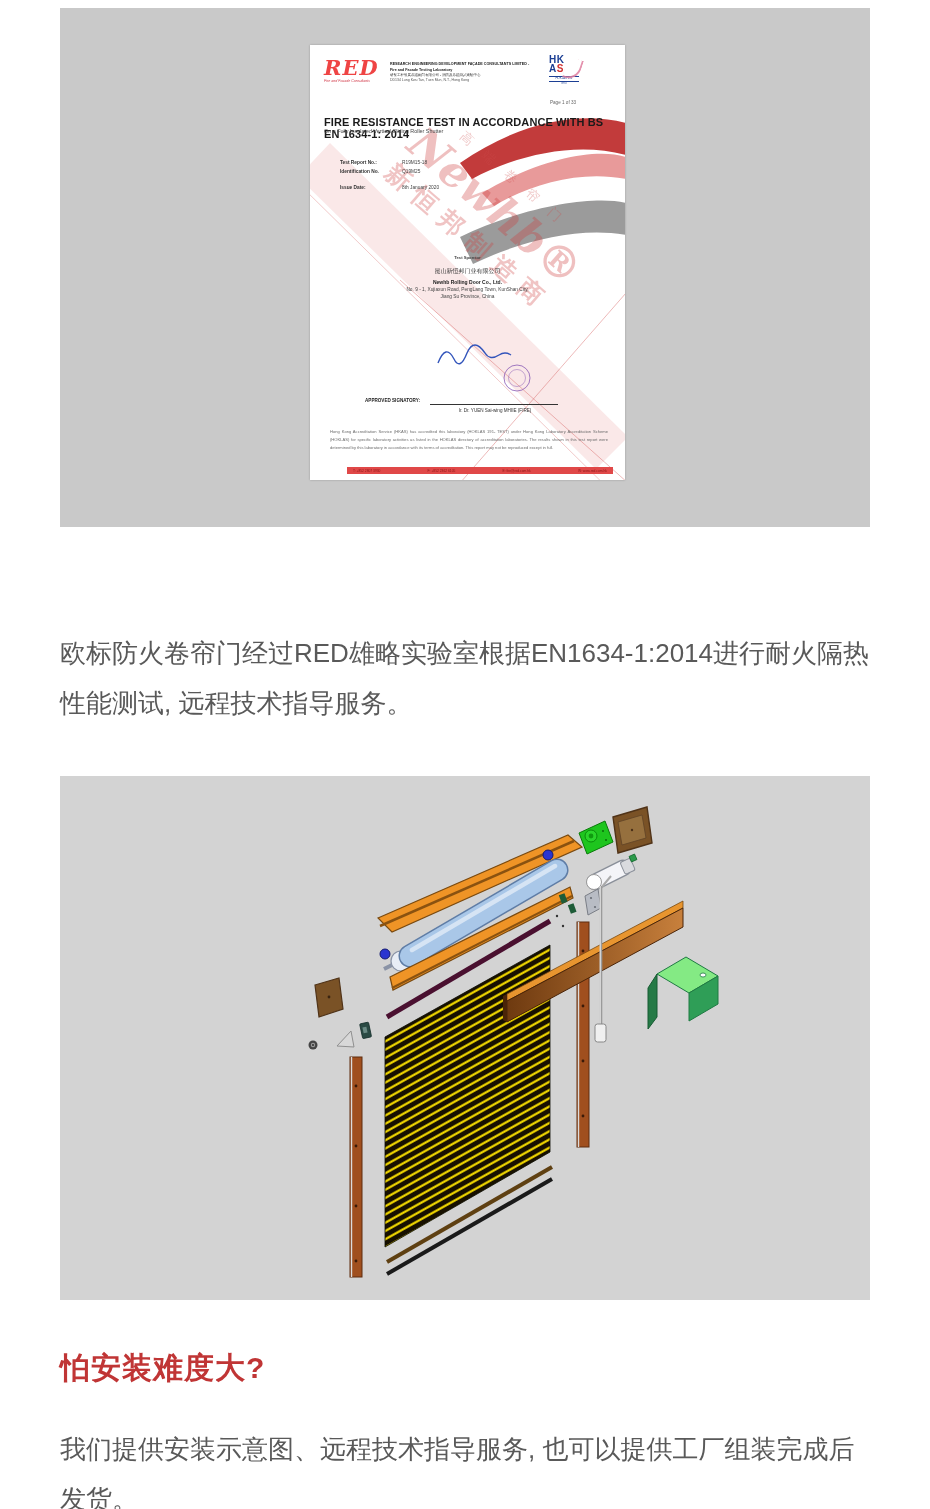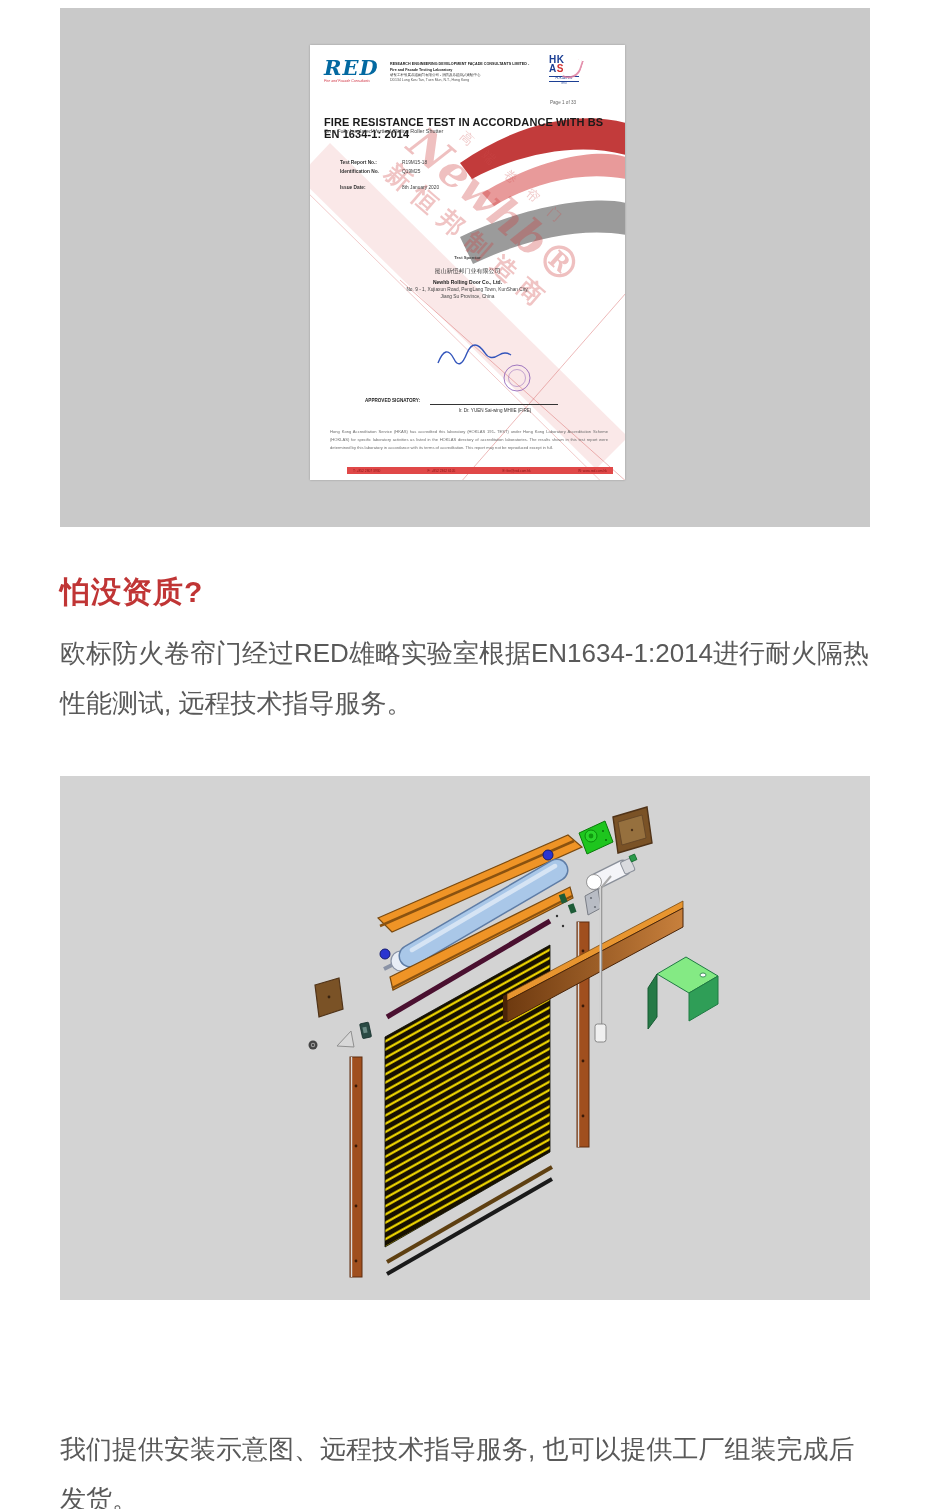--- a/index.html
+++ b/index.html
@@ -16,21 +16,21 @@
   #heading-2 { top:1348px; }
   .section-body { position:absolute; left:60px; width:812px; font-size:26px; color:#595959; line-height:50px; }
   #body-1 { top:628px; }
   #body-2 { top:1424px; }
 
   
   #certificate { position:absolute; left:250px; top:37px; width:315px; height:435px; background:#ffffff; box-shadow:0 0 2px rgba(0,0,0,.25); overflow:hidden; }
   .cert-deco { position:absolute; inset:0; width:100%; height:100%; }
 
   .red-logo { position:absolute; left:14px; top:13px; width:64px; }
-  .red-logo .big { font-family:"DejaVu Serif","Liberation Serif",serif; font-style:italic; font-weight:bold; font-size:21px; line-height:20px; color:#0369a1; letter-spacing:1px; }
+  .red-logo .big { font-family:"DejaVu Serif","Liberation Serif",serif; font-style:italic; font-weight:bold; font-size:21px; line-height:20px; color:#ef4444; letter-spacing:1px; }
   .red-logo .sub { font-size:3.6px; font-style:italic; color:#d03545; margin-top:1px; white-space:nowrap; }
 
   .org-block { position:absolute; left:80px; top:17px; width:162px; color:#222; }
   .org-block .l1 { font-size:3.7px; font-weight:bold; line-height:1.5; }
   .org-block .l2 { font-size:3.7px; font-weight:bold; line-height:1.5; }
   .org-block .l3 { font-size:3.5px; color:#333; line-height:1.5; }
   .org-block .l4 { font-size:3.5px; color:#555; line-height:1.5; }
 
   .hkas { position:absolute; left:239px; top:11px; width:36px; text-align:left; }
   .hkas .letters { font-weight:bold; font-size:10px; line-height:8.5px; color:#1c3f94; letter-spacing:0.5px; position:relative; }
@@ -150,21 +150,20 @@
       <div class="disclaimer">Hong Kong Accreditation Service (HKAS) has accredited this laboratory (HOKLAS 191- TEST) under Hong Kong Laboratory Accreditation Scheme (HOKLAS) for specific laboratory activities as listed in the HOKLAS directory of accreditation laboratories. The results shown in this test report were determined by this laboratory in accordance with its terms of accreditation. This report may not be reproduced except in full.</div>
       <div class="contact-bar">
         <span>T: +852 2807 3930</span>
         <span>F: +852 2362 6105</span>
         <span>E: fire@red.com.hk</span>
         <span>W: www.red.com.hk</span>
       </div>
     </div>
   </div>
 
-  <h2 class="section-heading" id="heading-1">怕没资质?</h2>
   <p class="section-body" id="body-1">欧标防火卷帘门经过RED雄略实验室根据EN1634-1:2014进行耐火隔热性能测试, 远程技术指导服务。</p>
 
   <div class="banner" id="banner-diagram">
     <svg width="810" height="524" viewBox="0 0 810 524">
       <defs>
         <pattern id="slats" patternUnits="userSpaceOnUse" width="12" height="7.2" patternTransform="rotate(-29.15)">
           <rect width="12" height="7.2" fill="#171000"></rect>
           <line x1="0" y1="1.4" x2="12" y2="1.4" stroke-width="2.1" stroke="#ffe400"></line>
         </pattern>
         <linearGradient id="beamGrad" x1="0" y1="0" x2="1" y2="0">
@@ -284,15 +283,16 @@
 
       <g>
         <polygon points="597,198 626,181 658,200 629,217" stroke="#1f7a43" stroke-width="1" fill="#84ea84"></polygon>
         <polygon points="629,217 658,200 658,228 629,245" stroke="#1f7a43" stroke-width="1" fill="#2f9e57"></polygon>
         <polygon points="588,212 597,198 597,241 588,253" fill="#257a46" stroke="#175a32" stroke-width="1"></polygon>
         <ellipse cx="643" cy="199" rx="3" ry="2" fill="#ffffff" stroke="#1f7a43" stroke-width="0.8"></ellipse>
       </g>
     </svg>
   </div>
 
+  <h2 class="section-heading" id="heading-2">怕安装难度大?</h2>
   <p class="section-body" id="body-2">我们提供安装示意图、远程技术指导服务, 也可以提供工厂组装完成后发货。</p>
 
 </div>
 
 </body></html>

